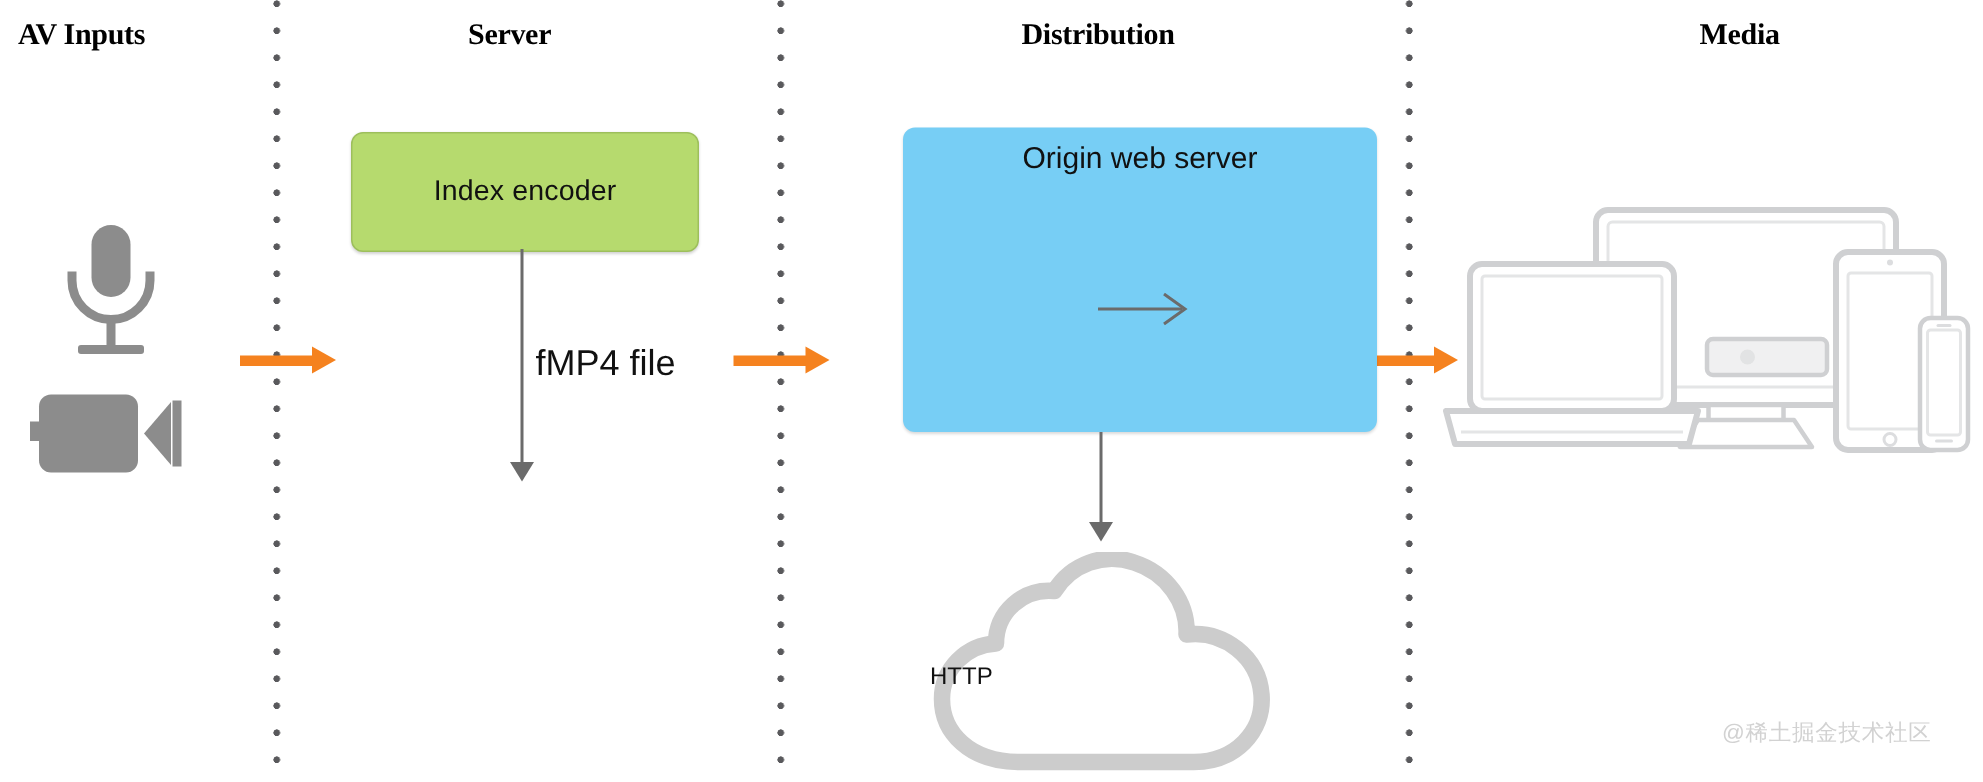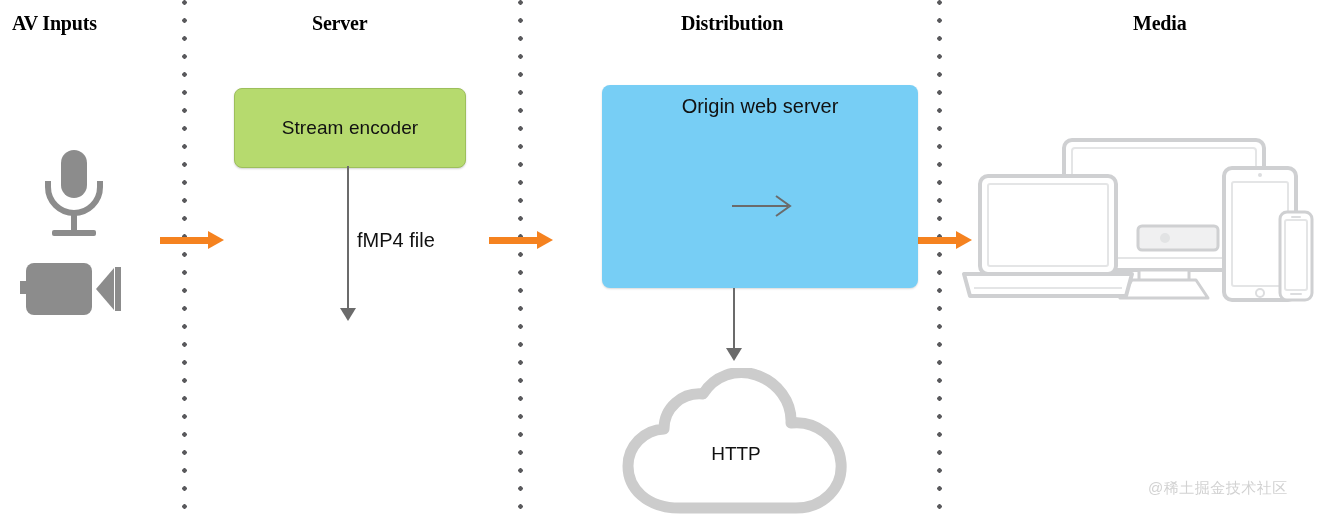--- a/index.html
+++ b/index.html
@@ -89,21 +89,21 @@
   .vhead {
     position: absolute;
     width: 0;
     height: 0;
     border-left: 8px solid transparent;
     border-right: 8px solid transparent;
     border-top: 13px solid #6b6b6b;
   }
   .edge-label {
     position: absolute;
-    font-size: 20px;
+    font-size: 24px;
     color: #111111;
     white-space: nowrap;
   }
 
   
   #origin-panel {
     position: absolute;
     background: #77cef5;
     border-radius: 8px;
     box-shadow: 0 1px 2px rgba(0,0,0,0.15);
@@ -135,22 +135,21 @@
 
   
   .grayarrow { position: absolute; }
 
   
   #cloud { position: absolute; }
   #cloud .cloudlabel {
     position: absolute;
     left: 0;
     width: 100%;
-    text-align: center;
-    font-size: 19px;
+    font-size: 16px;
     color: #111111;
   }
 
   
   .avicon { position: absolute; }
 
   
   #devices { position: absolute; }
 
   
@@ -201,21 +200,21 @@
   <div class="avicon" style="left:18px; top:258px;">
     <svg width="106" height="62" viewBox="0 0 106 62" xmlns="http://www.w3.org/2000/svg">
       <rect x="2" y="23" width="6" height="13" fill="#8c8c8c"></rect>
       <rect x="8" y="5" width="66" height="52" rx="8" fill="#8c8c8c"></rect>
       <path d="M78 31 L96 10 L96 52 Z" fill="#8c8c8c"></path>
       <rect x="97" y="9" width="6" height="44" fill="#8c8c8c"></rect>
     </svg>
   </div>
 
   <div class="greenbox" style="left:234px; top:88px; width:230px; height:78px;">
-    <span>Stream encoder</span>
+    <span>Index encoder</span>
   </div>
 
   <div class="vline" style="left:347px; top:166px; height:143px;"></div>
   <div class="vhead" style="left:340px; top:308px;"></div>
   <div class="edge-label" style="left:357px; top:229px;">fMP4 file</div>
 
 
   <div id="origin-panel" style="left:578px; top:85px; width:316px; height:203px;margin-left:24px;">
     <div class="panel-title">Origin web server</div>
 

